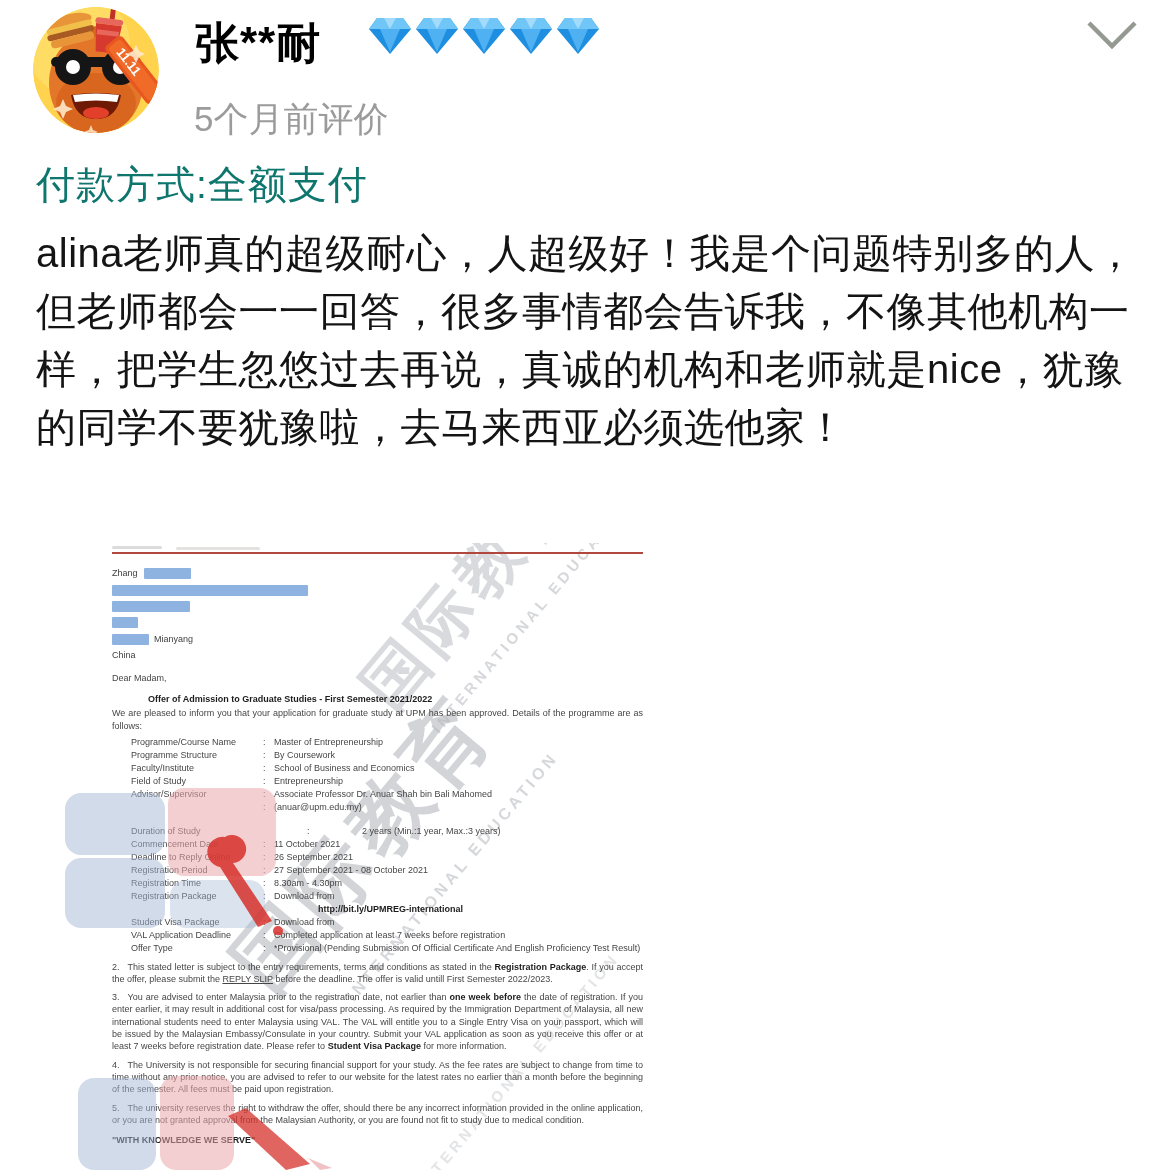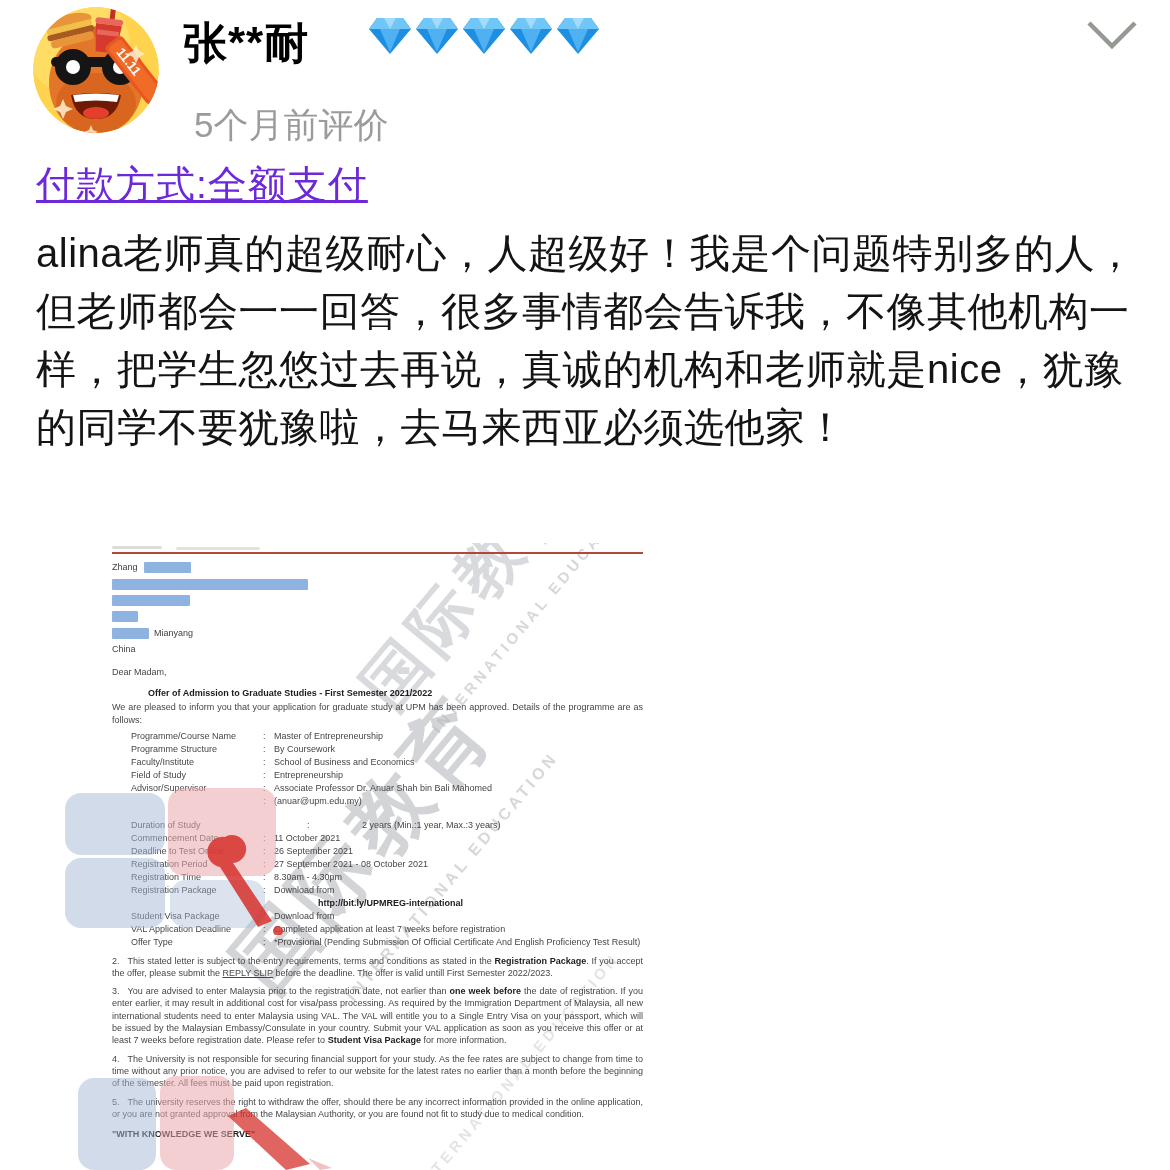--- a/index.html
+++ b/index.html
@@ -3,44 +3,44 @@
 <meta charset="utf-8">
 <style>
   * { margin:0; padding:0; box-sizing:border-box; }
   html,body { background:#fff; }
   .page {
     position:relative; width:1170px; height:1170px; background:#fff; overflow:hidden;
     font-family:"Liberation Sans","DejaVu Sans",sans-serif;
   }
   
   .avatar { position:absolute; left:33px; top:7px; width:126px; height:126px; border-radius:50%; overflow:hidden; }
-  .username { position:absolute; left:183px; top:14px; font-size:44px; font-weight:700; color:#000; letter-spacing:1px; }
+  .username { position:absolute; left:195px; top:14px; font-size:44px; font-weight:700; color:#000; letter-spacing:1px; }
   .diamonds { position:absolute; left:368px; top:16px; display:flex; gap:3px; }
   .diamonds svg { width:44px; height:40px; }
-  .review-time { position:absolute; left:194px; top:102px; font-size:35px; color:#9b9b9b; }
+  .review-time { position:absolute; left:194px; top:96px; font-size:35px; color:#9b9b9b; }
   .chevron { position:absolute; left:1083px; top:16px; width:58px; height:40px; background:none; border:none; cursor:pointer; }
   
-  .payment { position:absolute; left:36px; top:158px; font-size:39px; color:#6d28d9; letter-spacing:1px;text-decoration:underline; }
+  .payment { position:absolute; left:36px; top:158px; font-size:39px; color:#0f766e; letter-spacing:1px; }
   .review-text {
     position:absolute; left:36px; top:224px; width:1104px;
     font-size:40px; line-height:58px; color:#141414; letter-spacing:0.5px;
     word-break:break-all;
   }
   
   .letter {
     position:absolute; left:90px; top:543px; width:580px; height:627px;
     background:#fff; overflow:hidden; cursor:pointer;
     font-size:9px; color:#464646; line-height:12.3px;
   }
   .letter-inner { position:relative; padding:0 27px 0 22px; z-index:2; }
   .faint-mark { position:absolute; background:#dcdcdc; height:3px; border-radius:2px; z-index:2; }
   .fm1 { left:22px; top:3px; width:50px; }
   .fm2 { left:86px; top:4px; width:84px; background:#e4e2e0; }
   .redline { margin-top:9px; border-top:2.5px solid #b2473e; }
-  .addr { margin-top:5px; line-height:16.4px; color:#3f3f3f; }
+  .addr { margin-top:11px; line-height:16.4px; color:#3f3f3f; }
   .bar { display:inline-block; height:11px; background:#8fb3e0; border-radius:1px; vertical-align:middle; }
   .b1 { width:47px; margin-left:6px; }
   .b2 { width:196px; }
   .b3 { width:78px; }
   .b4 { width:26px; }
   .b5 { width:37px; margin-right:5px; }
   .salutation { margin-top:9px; }
   .subject { margin-top:8px; font-weight:700; color:#1c1c1c;margin-left:36px; }
   .intro { margin-top:2px; line-height:12.5px; text-align:justify; }
   .details { margin-top:4px; }
@@ -237,21 +237,21 @@
             <span class="dlabel">Duration of Study</span>
             <span class="dsep">:</span>
             <span class="dval">2 years (Min.:1 year, Max.:3 years)</span>
           </div>
           <div class="drow">
             <span class="dlabel">Commencement Date</span>
             <span class="dsep">:</span>
             <span class="dval">11 October 2021</span>
           </div>
           <div class="drow">
-            <span class="dlabel">Deadline to Test Online</span>
+            <span class="dlabel">Deadline to Reply Online</span>
             <span class="dsep">:</span>
             <span class="dval">26 September 2021</span>
           </div>
           <div class="drow">
             <span class="dlabel">Registration Period</span>
             <span class="dsep">:</span>
             <span class="dval">27 September 2021 - 08 October 2021</span>
           </div>
           <div class="drow">
             <span class="dlabel">Registration Time</span>

